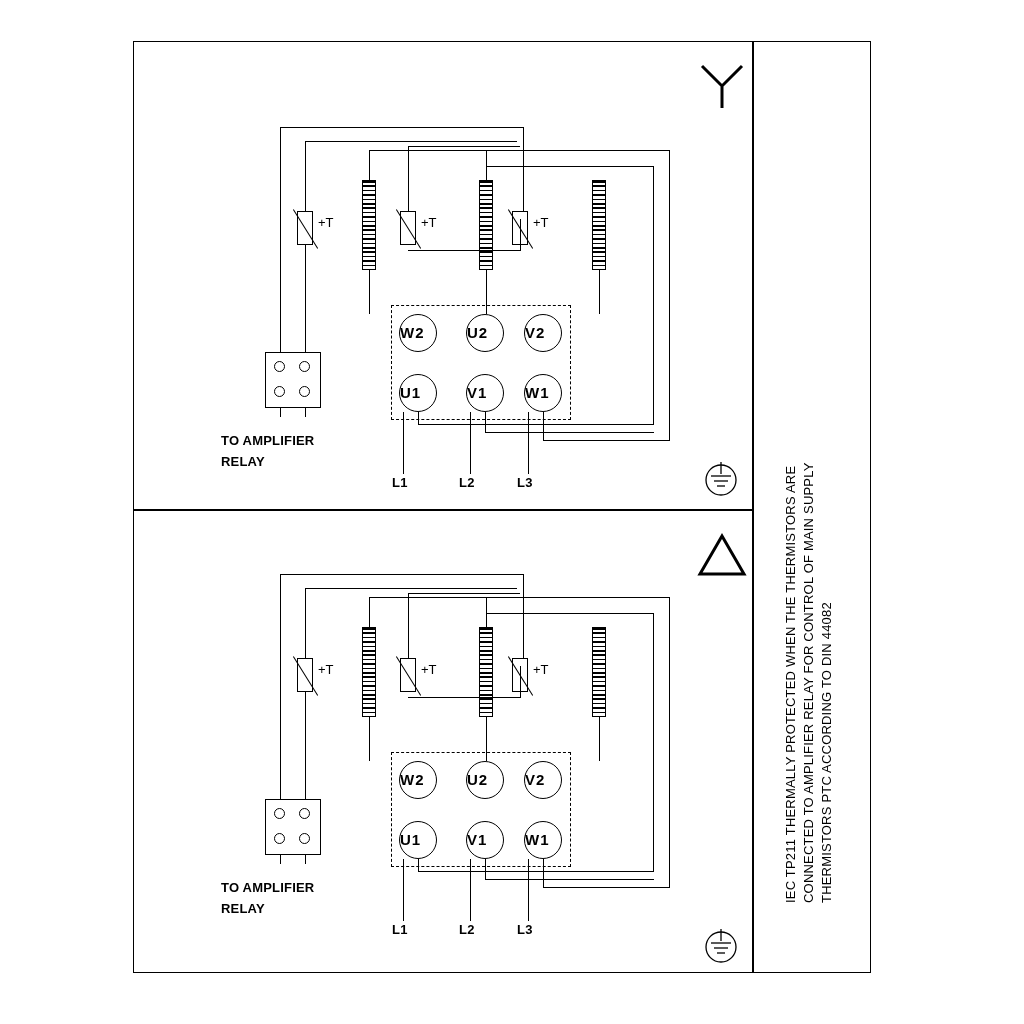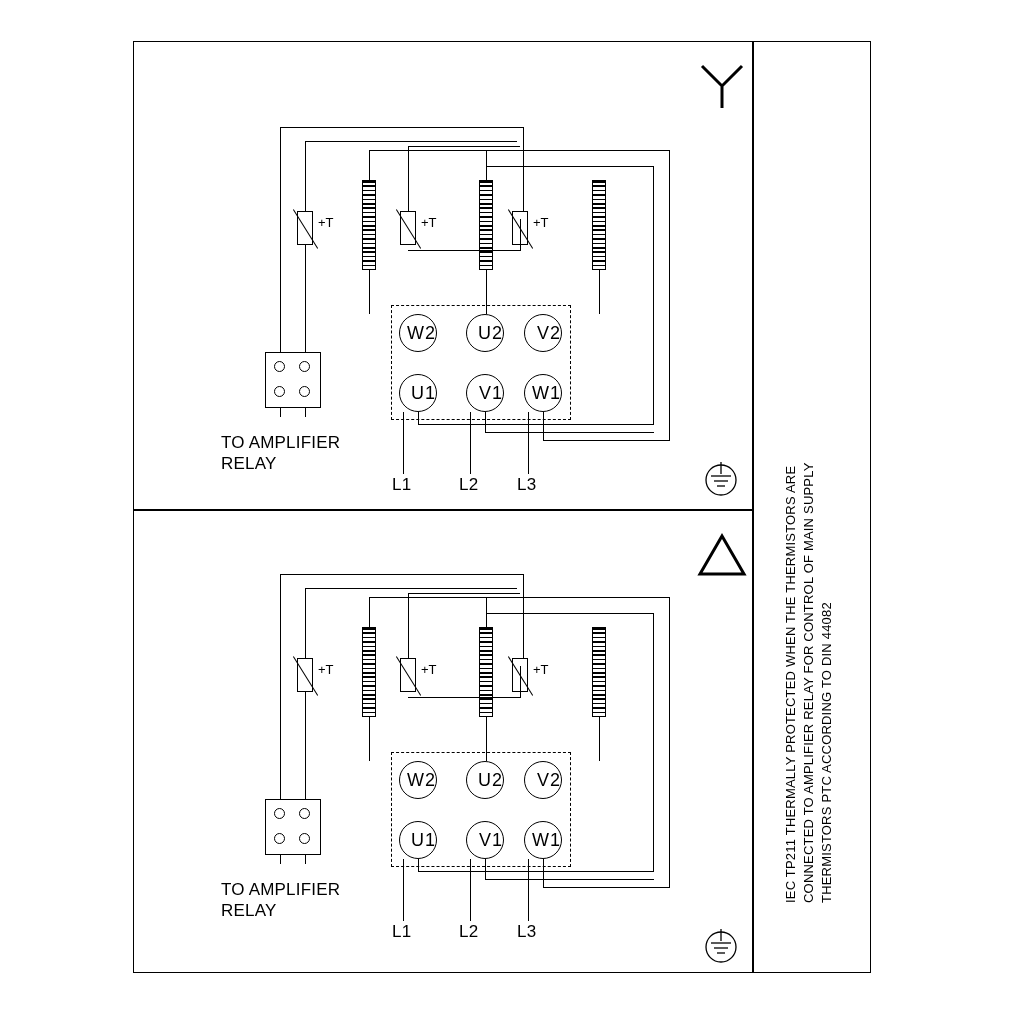--- a/index.html
+++ b/index.html
@@ -27,38 +27,40 @@
   .line-h {
     position: absolute;
     background: #000;
     height: 1px;
   }
   .wire-h { position: absolute; background: #000; height: 1.2px; }
   .wire-v { position: absolute; background: #000; width: 1.2px; }
 
   .label {
     position: absolute;
-    font-size: 17px;
+    font-size: 13px;
     letter-spacing: 0.2px;
     white-space: nowrap;
+    font-weight: bold;
   }
 
   
   .term {
     position: absolute;
     width: 38px;
     height: 38px;
     border: 1.3px solid #000;
     border-radius: 50%;
     box-sizing: border-box;
     background: #fff;
-    font-size: 18px;
+    font-size: 15px;
     line-height: 36px;
-    text-align: right;
+    text-align: left;
     letter-spacing: 1px;
+    font-weight: bold;
   }
   
   .dashbox {
     position: absolute;
     border: 1.2px dashed #000;
     box-sizing: border-box;
     background: transparent;
   }
   
   .coil {

